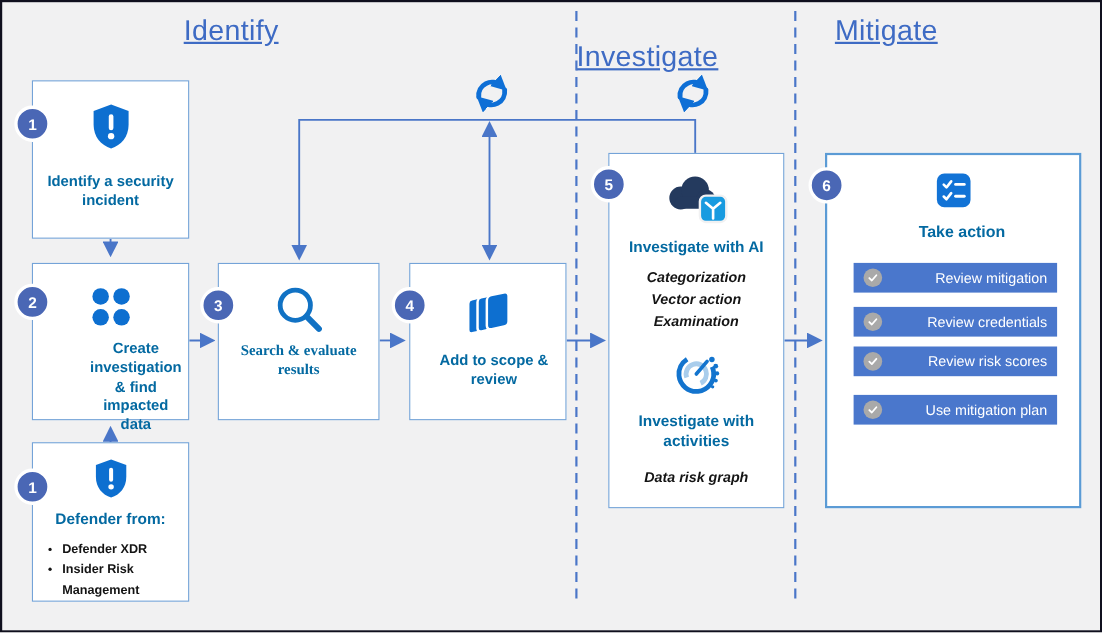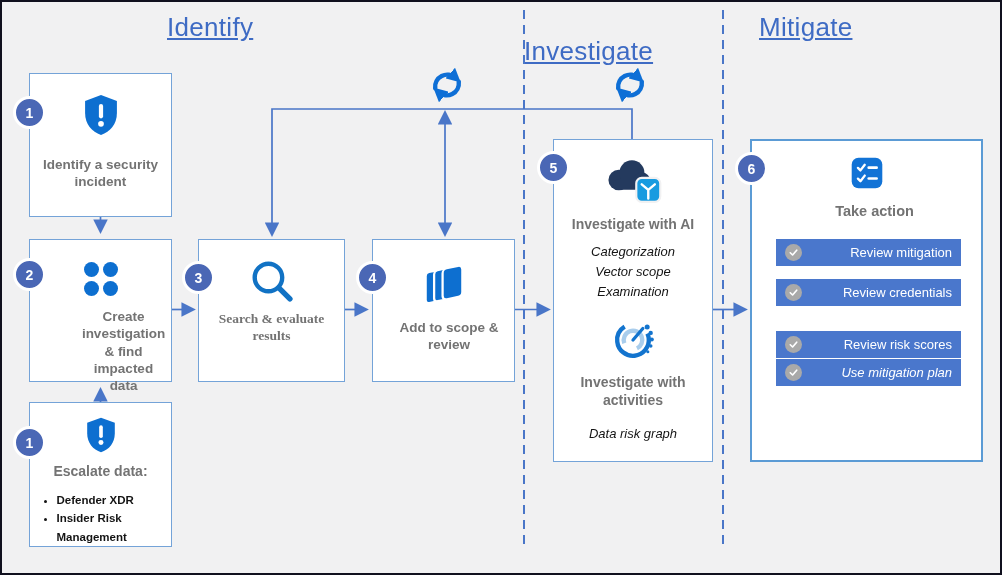--- a/index.html
+++ b/index.html
@@ -16,22 +16,22 @@
   #box-identify-incident{left:27px;top:71px;width:143px;height:144px;}
   #box-create-investigation{left:27px;top:237px;width:143px;height:143px;}
   #box-search-evaluate{left:196px;top:237px;width:147px;height:143px;}
   #box-add-scope{left:370px;top:237px;width:143px;height:143px;}
   #box-escalate{left:27px;top:400px;width:143px;height:145px;}
   #box-investigate{left:551px;top:137px;width:160px;height:323px;}
   #box-mitigate{left:748px;top:137px;width:233px;height:323px;border:2px solid #5b9bd5;}
 
   .badge{position:absolute;left:-17px;width:27px;height:27px;border-radius:50%;background:#4a67b5;border:3px solid #fff;color:#fff;font-size:14px;font-weight:700;display:flex;align-items:center;justify-content:center;box-sizing:content-box;}
 
-  .box-title{font-size:13.5px;font-weight:700;color:#737373;line-height:1.28;text-align:center;padding:0 8px;}
-  .italic-list{font-size:13px;font-weight:400;font-style:italic;color:#141414;text-align:center;line-height:1.55;}
+  .box-title{font-size:13.5px;font-weight:700;color:#0369a1;line-height:1.28;text-align:center;padding:0 8px;}
+  .italic-list{font-size:13px;font-weight:700;font-style:italic;color:#141414;text-align:center;line-height:1.55;}
 
   .dots-icon{display:grid;grid-template-columns:15px 15px;grid-gap:4px;margin-top:22px;}
   .dots-icon span{width:15px;height:15px;border-radius:50%;background:#0d6fd0;}
 
   ul.bullets{margin:10px 0 0 0;padding-left:24px;width:112px;font-size:11.5px;font-weight:700;color:#141414;line-height:1.6;text-align:left;}
   ul.bullets li{margin:0;}
 
   .action-btn{position:absolute;left:24px;width:185px;height:27px;background:#4a77cc;display:flex;align-items:center;}
   .action-btn .chk{width:17px;height:17px;border-radius:50%;background:#a9a9a9;margin-left:9px;display:flex;align-items:center;justify-content:center;flex:0 0 auto;}
   .action-btn .lbl{flex:1;text-align:right;padding-right:9px;color:#fff;font-size:13px;font-weight:400;}
@@ -126,41 +126,41 @@
     <div class="box-title" style="margin-top:14px;margin-left:11px;">Add to scope &amp; review</div>
   </div>
 
   <div class="box" id="box-escalate">
     <div class="badge" style="top:23px;">1</div>
     <svg width="44" height="44" viewBox="0 0 24 24" style="margin-top:12px;">
       <path d="M12 1.6 L20.3 4.7 V11 C20.3 16.9 16.8 20.8 12 22.4 C7.2 20.8 3.7 16.9 3.7 11 V4.7 Z" fill="#0d6fd0"></path>
       <rect x="10.9" y="6.2" width="2.2" height="7.6" rx="1.1" fill="#fff"></rect>
       <circle cx="12" cy="16.6" r="1.5" fill="#fff"></circle>
     </svg>
-    <div class="box-title" style="margin-top:8px;font-size:14px;">Escalate data:</div>
+    <div class="box-title" style="margin-top:8px;font-size:14px;">Defender from:</div>
     <ul class="bullets">
       <li>Defender XDR</li>
       <li>Insider Risk Management</li>
     </ul>
   </div>
 
   <div class="box" id="box-investigate">
     <div class="badge" style="top:11px;">5</div>
     <svg width="62" height="48" viewBox="0 0 56 44" style="margin-top:16px;">
       <circle cx="15" cy="22" r="9.5" fill="#243a5e"></circle>
       <circle cx="27" cy="15.5" r="11.5" fill="#243a5e"></circle>
       <circle cx="36" cy="23" r="8" fill="#243a5e"></circle>
       <rect x="10" y="21" width="30" height="10" rx="5" fill="#243a5e"></rect>
       <rect x="31" y="20" width="22" height="22" rx="5" fill="#189be0" stroke="#f1f1f2" stroke-width="2"></rect>
       <path d="M36,26 L42,31 M48,26 L42,31 M42,31 L42,39" stroke="#fff" stroke-width="2.2" stroke-linecap="round" fill="none"></path>
     </svg>
     <div class="box-title" style="margin-top:12px;font-size:14px;">Investigate with AI</div>
     <div class="italic-list" style="margin-top:8px;">
       <div>Categorization</div>
-      <div>Vector scope</div>
+      <div>Vector action</div>
       <div>Examination</div>
     </div>
     <svg width="48" height="48" viewBox="0 0 44 44" style="margin-top:14px;">
       <circle cx="22" cy="22" r="14.5" stroke="#1374ce" stroke-width="4" fill="none" stroke-dasharray="66,25" stroke-dashoffset="-18" transform="rotate(-96 22 22)"></circle>
       <circle cx="22" cy="22" r="8.5" stroke="#a9cdec" stroke-width="4" fill="none" stroke-dasharray="39,14.5" transform="rotate(160 22 22)"></circle>
       <path d="M22,22 L31,11.5" stroke="#1374ce" stroke-width="3" stroke-linecap="round"></path>
       <circle cx="35" cy="10" r="2.3" fill="#1374ce"></circle>
       <circle cx="38.2" cy="15.5" r="2" fill="#1374ce"></circle>
       <circle cx="39.3" cy="21.5" r="1.8" fill="#1374ce"></circle>
       <circle cx="38.3" cy="27.5" r="1.6" fill="#1374ce"></circle>
@@ -192,29 +192,29 @@
       <span class="lbl">Review credentials</span>
     </div>
     <div class="action-btn" style="top:98px;">
       <span class="chk">
         <svg width="11" height="11" viewBox="0 0 12 12">
             <path d="M2.5,6.3 L5,8.7 L9.5,3.5" stroke="#fff" stroke-width="1.8" fill="none" stroke-linecap="round" stroke-linejoin="round"></path>
           </svg>
       </span>
       <span class="lbl">Review mitigation</span>
     </div>
-    <div class="action-btn" style="top:190px;">
+    <div class="action-btn" style="top:174px;">
       <span class="chk">
         <svg width="11" height="11" viewBox="0 0 12 12">
             <path d="M2.5,6.3 L5,8.7 L9.5,3.5" stroke="#fff" stroke-width="1.8" fill="none" stroke-linecap="round" stroke-linejoin="round"></path>
           </svg>
       </span>
       <span class="lbl">Review risk scores</span>
     </div>
-    <div class="action-btn" style="top:218px;font-style:italic;">
+    <div class="action-btn" style="top:218px;">
       <span class="chk">
         <svg width="11" height="11" viewBox="0 0 12 12">
             <path d="M2.5,6.3 L5,8.7 L9.5,3.5" stroke="#fff" stroke-width="1.8" fill="none" stroke-linecap="round" stroke-linejoin="round"></path>
           </svg>
       </span>
       <span class="lbl">Use mitigation plan</span>
     </div>
   </div>
 
 </div>

